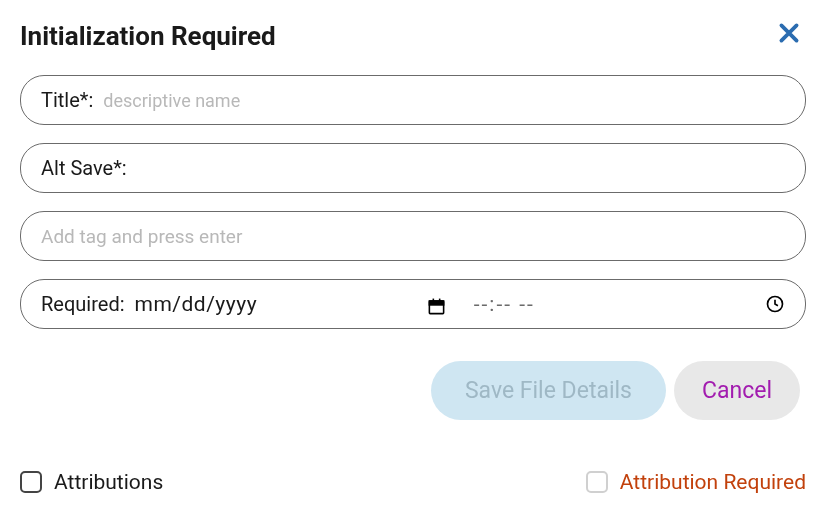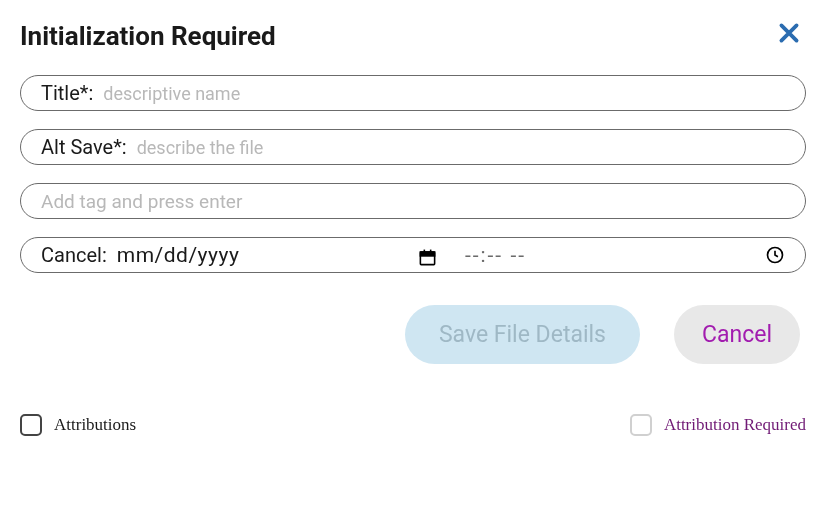--- a/index.html
+++ b/index.html
@@ -40,21 +40,21 @@
       stroke-linecap: round;
     }
     .field-row {
       border: 1.5px solid #6b6b6b;
       border-radius: 24px;
       padding: 10px 20px;
       margin-bottom: 18px;
       display: flex;
       align-items: center;
       gap: 10px;
-      height: 36px;
+      height: 50px;
     }
     .field-label {
       font-size: 20px;
       color: #1a1a1a;
       white-space: nowrap;
     }
     .field-input {
       border: none;
       outline: none;
       font-size: 18px;
@@ -95,21 +95,21 @@
       width: 19px;
       height: 19px;
     }
     .clock-icon svg {
       width: 20px;
       height: 20px;
     }
     .button-row {
       display: flex;
       justify-content: flex-end;
-      gap: 34px;
+      gap: 8px;
       margin-top: 32px;
       margin-bottom: 50px;
       padding-right: 6px;
     }
     .btn {
       border: none;
       border-radius: 30px;
       padding: 16px 34px;
       font-size: 23px;
       cursor: pointer;
@@ -140,26 +140,25 @@
       border: 2px solid #444;
       border-radius: 5px;
       background: #fff;
       cursor: pointer;
     }
     .checkbox.disabled {
       border-color: #d0d0d0;
       cursor: default;
     }
     .checkbox-label {
-      font-size: 17px;
-      color: #1a1a1a;
-      font-family: Liberation Serif, serif;
+      font-size: 21px;
+      color: #1a1a1a;
     }
     .checkbox-label.disabled {
-      color: #701a75;
+      color: #c2410c;
     }
     .spacer-flex {
       flex: 1;
     }
     .time-block {
       display: flex;
       align-items: center;
       gap: 14px;
       flex: 1;
       justify-content: flex-start;
@@ -180,29 +179,28 @@
   </span>
 </div>
 
 <div class="field-row">
   <span class="field-label">Title*:</span>
   <input class="field-input" type="text" placeholder="descriptive name" style="">
 </div>
 
 <div class="field-row">
   <span class="field-label">Alt Save*:</span>
-  <input class="field-input" type="text" placeholder="describe the file" style="">
 </div>
 
 <div class="field-row">
   <input class="field-input tag-input" type="text" placeholder="Add tag and press enter" style="">
 </div>
 
 <div class="field-row">
-  <span class="field-label">Cancel:</span>
+  <span class="field-label">Required:</span>
   <div class="date-segment">
     <span class="date-text">mm/dd/yyyy</span>
     <span class="spacer-flex"></span>
     <span class="icon-slot calendar-icon">
       <svg viewBox="0 0 24 24" fill="none" stroke="#000" stroke-width="2">
         <rect x="3" y="5" width="18" height="16" rx="1" fill="none"></rect>
         <rect x="3" y="5" width="18" height="5" fill="#000"></rect>
         <line x1="8" y1="2" x2="8" y2="6"></line>
         <line x1="16" y1="2" x2="16" y2="6"></line>
       </svg>

